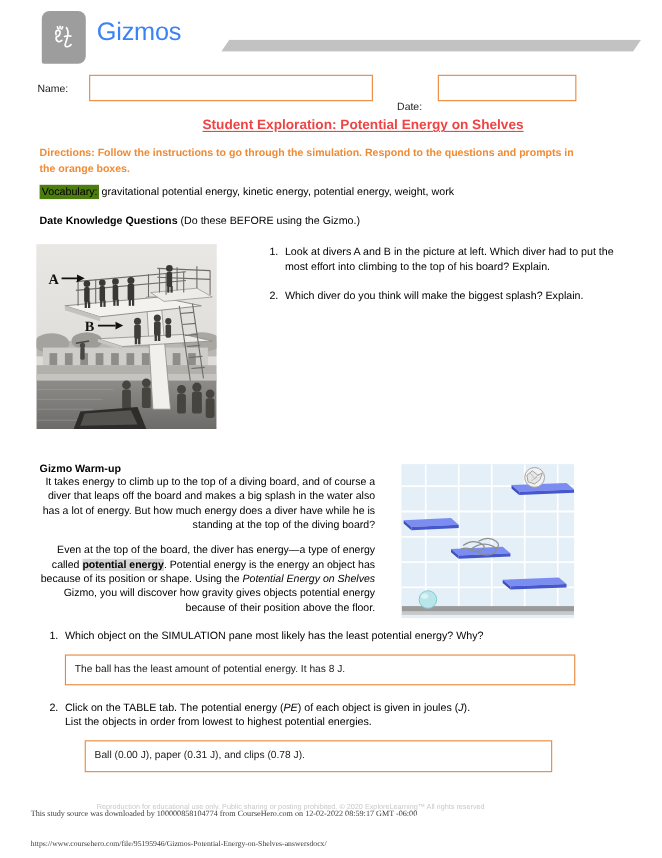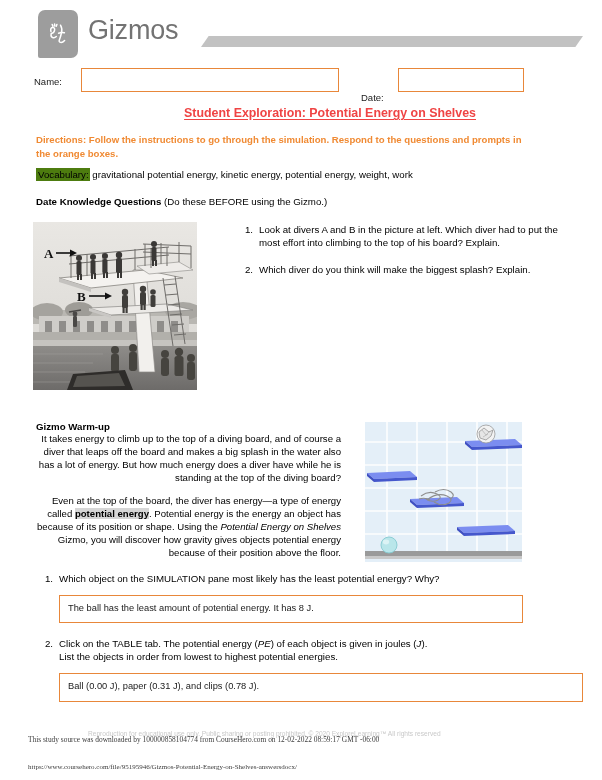--- a/index.html
+++ b/index.html
@@ -40,23 +40,23 @@
     width: 40px;
     height: 48px;
     display: flex;
     align-items: center;
     justify-content: center;
   }
   .logo-word {
     position: absolute;
     left: 50px;
     top: 5px;
-    font-size: 27px;
+    font-size: 23px;
     letter-spacing: -0.2px;
-    color: #737373;
+    color: #3b82f6;
     font-family: "Liberation Sans", sans-serif;
   }
   .logo-bar {
     position: absolute;
     left: 163px;
     top: 26px;
     width: 382px;
     height: 11px;
     background: #c2c2c2;
     clip-path: polygon(2% 0, 100% 0, 98% 100%, 0 100%);
@@ -218,21 +218,21 @@
   }
 
   
   .bottom-list {
     position: absolute;
     left: 36px;
     top: 573px;
     width: 532px;
   }
   #b-answer-1 { margin: 9px 0 0 23px; width: 464px; }
-  #b-answer-2 { margin: 9px 0 0 23px; width: 524px; }
+  #b-answer-2 { margin: 9px 0 0 41px; width: 425px; }
   #b-q2-wrap { margin-top: 15px; }
 
   
   .footer-watermark {
     position: absolute;
     left: 88px;
     top: 730px;
     width: 470px;
     font-size: 6.6px;
     color: #c9c9c9;

